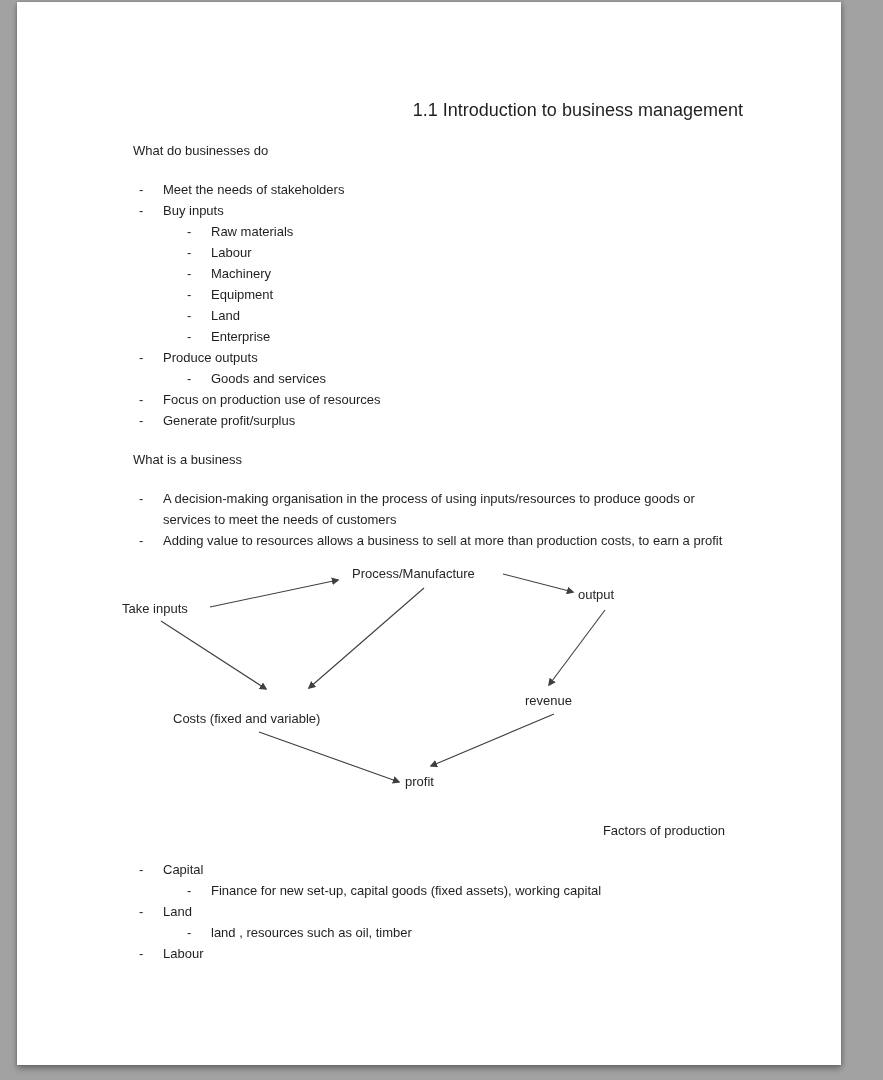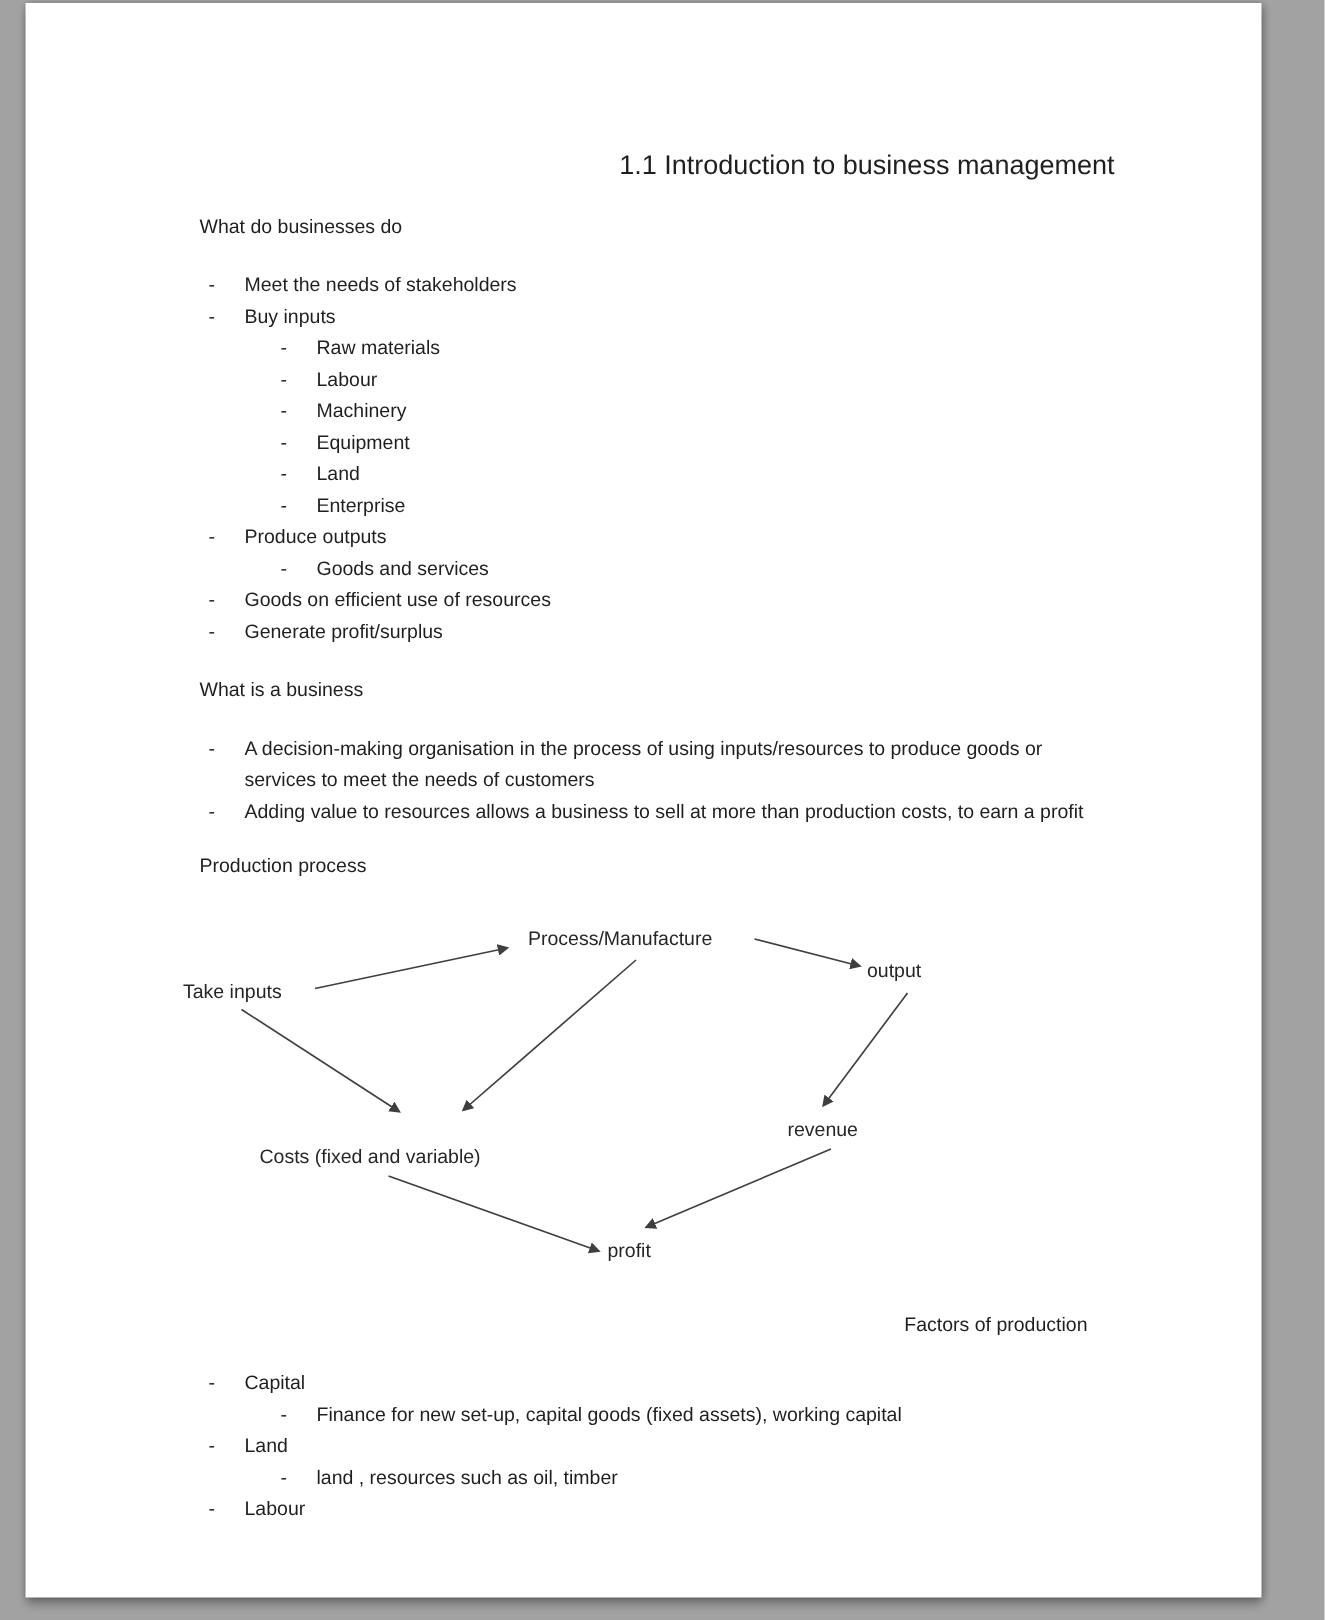--- a/index.html
+++ b/index.html
@@ -89,38 +89,37 @@
   <div class="li l1">
       <span class="dash">-</span>
       <span class="txt">Produce outputs</span>
     </div>
   <div class="li l2">
       <span class="dash">-</span>
       <span class="txt">Goods and services</span>
     </div>
   <div class="li l1">
       <span class="dash">-</span>
-      <span class="txt">Goods on efficient use of resources</span>
+      <span class="txt">Focus on production use of resources</span>
     </div>
   <div class="li l1">
       <span class="dash">-</span>
       <span class="txt">Generate profit/surplus</span>
     </div>
 
   <p class="hdg sec-gap-18">What is a business</p>
   <div class="li l1">
       <span class="dash">-</span>
       <span class="txt">A decision-making organisation in the process of using inputs/resources to produce goods or services to meet the needs of customers</span>
     </div>
   <div class="li l1">
       <span class="dash">-</span>
       <span class="txt">Adding value to resources allows a business to sell at more than production costs, to earn a profit</span>
     </div>
 
-  <p class="hdg sec-gap-15">Production process</p>
   <svg class="diagram" width="628" height="250" viewBox="0 0 628 250">
     <defs>
       <marker id="ah" viewBox="0 0 10 10" refX="8" refY="5" markerWidth="7" markerHeight="7" orient="auto">
         <path d="M0,0 L10,5 L0,10 z" fill="#3f3f3f"></path>
       </marker>
     </defs>
   <line x1="95" y1="54" x2="223" y2="27" marker-end="url(#ah)" stroke="#3f3f3f"></line>
       <line x1="388" y1="21" x2="458" y2="39" marker-end="url(#ah)" stroke="#3f3f3f"></line>
       <line x1="46" y1="68" x2="151" y2="136" marker-end="url(#ah)" stroke="#3f3f3f"></line>
       <line x1="309" y1="35" x2="194" y2="135" marker-end="url(#ah)" stroke="#3f3f3f"></line>

